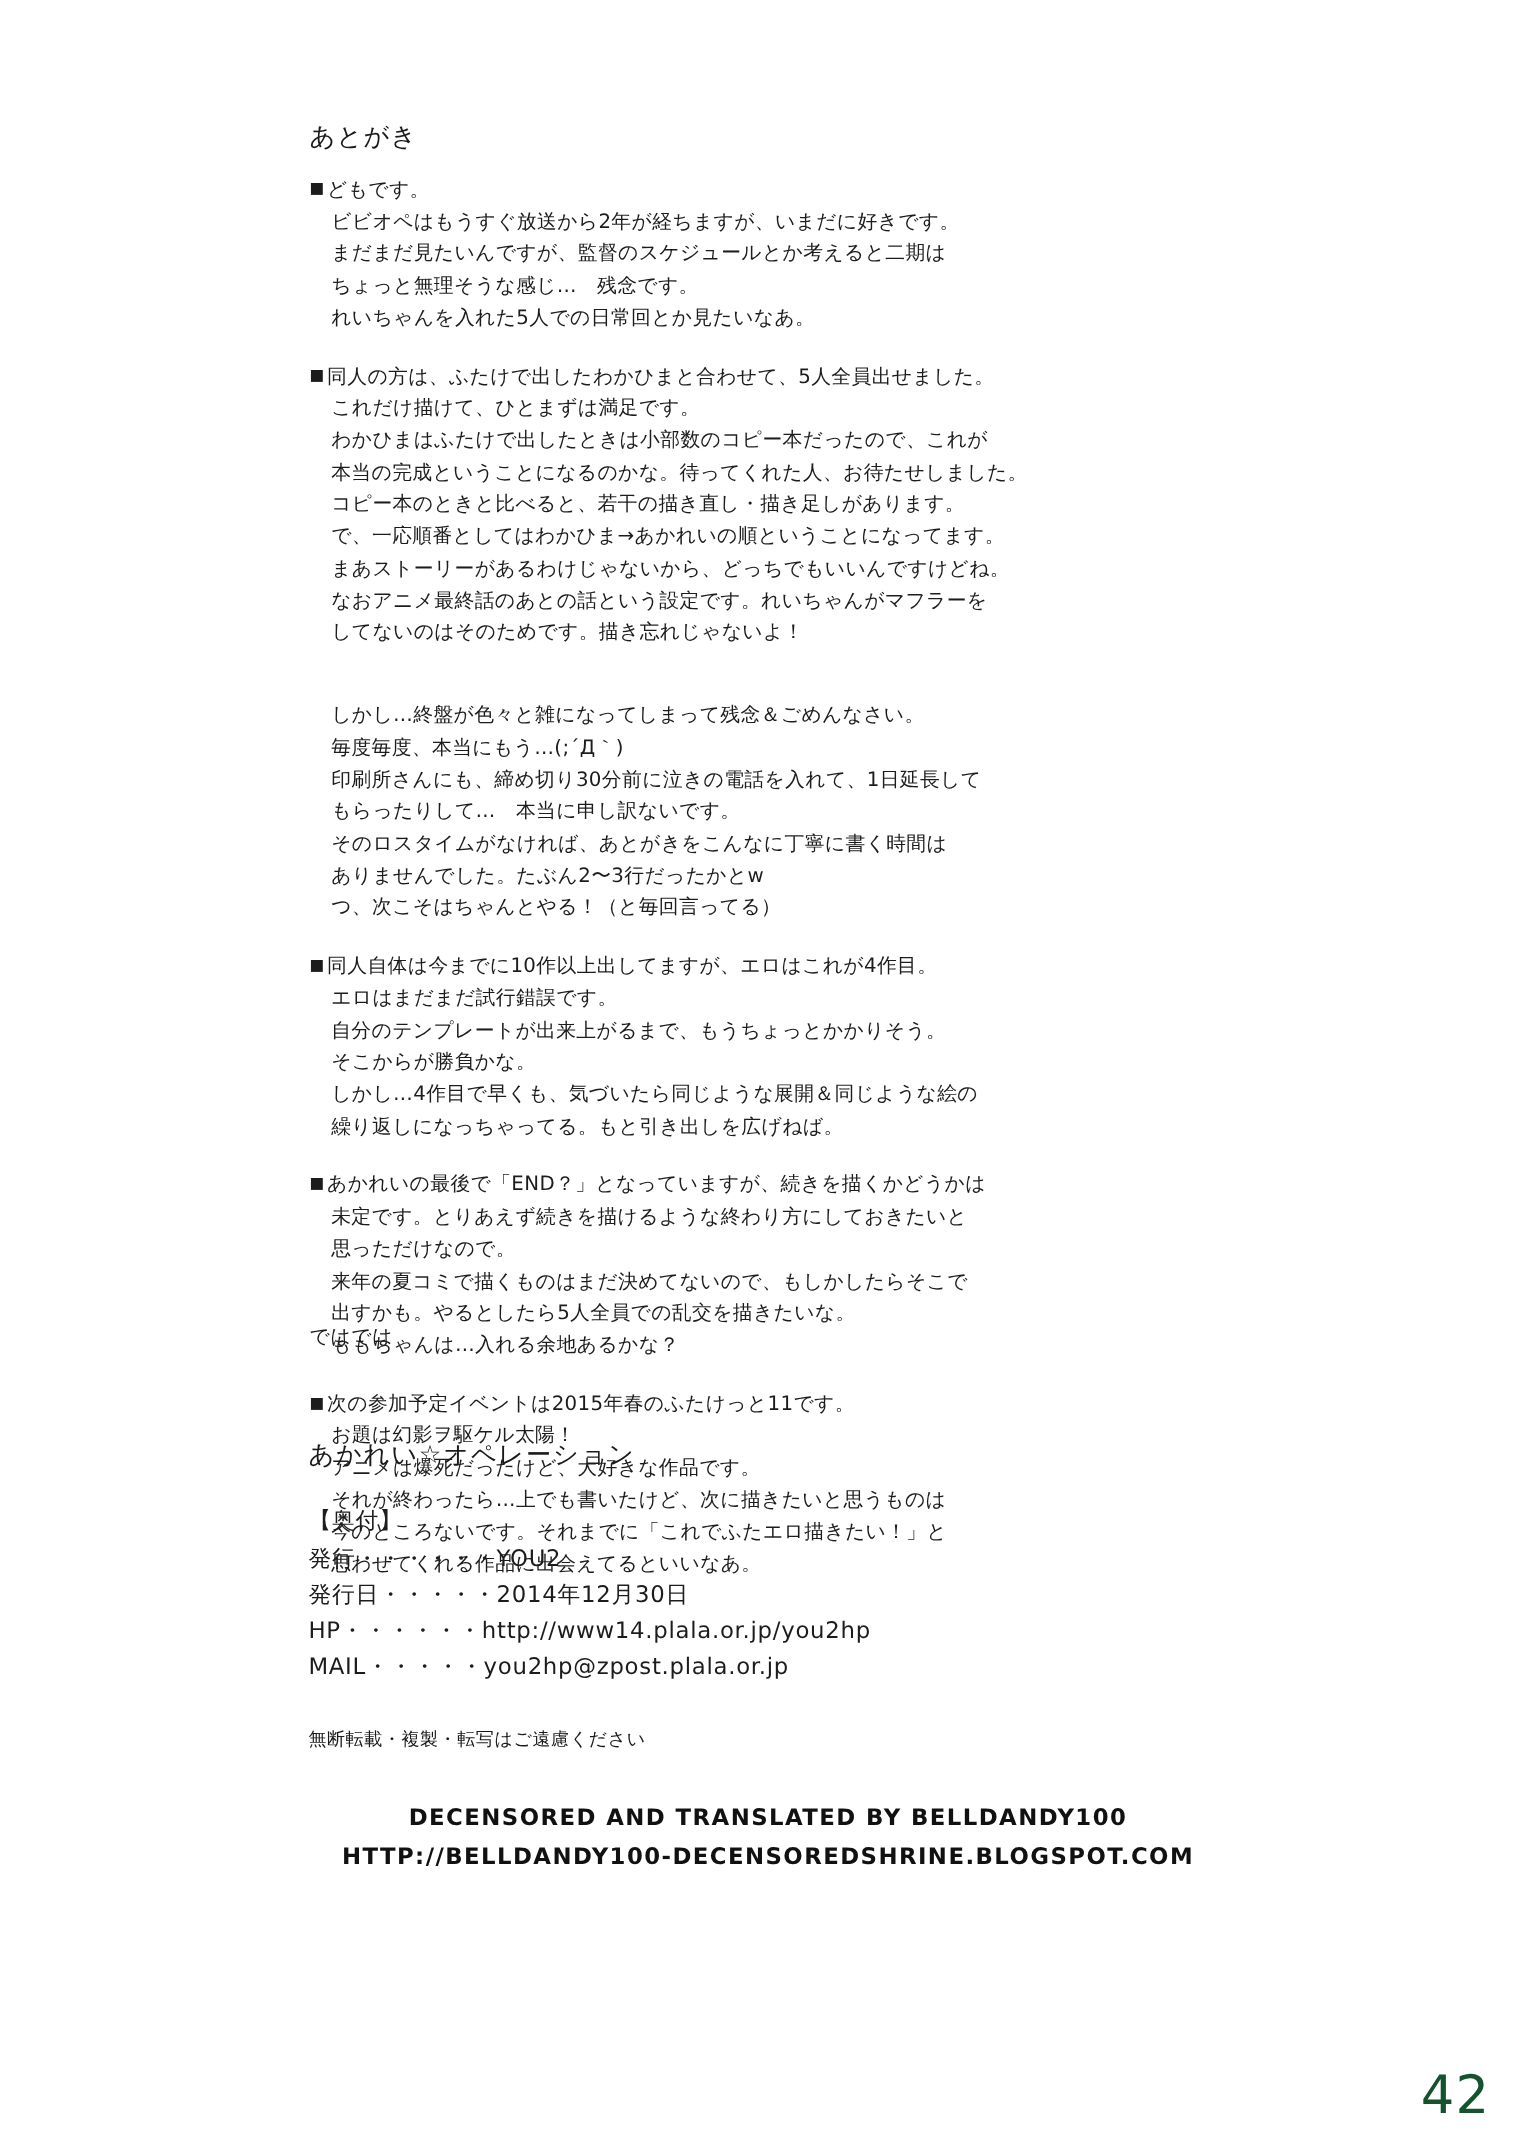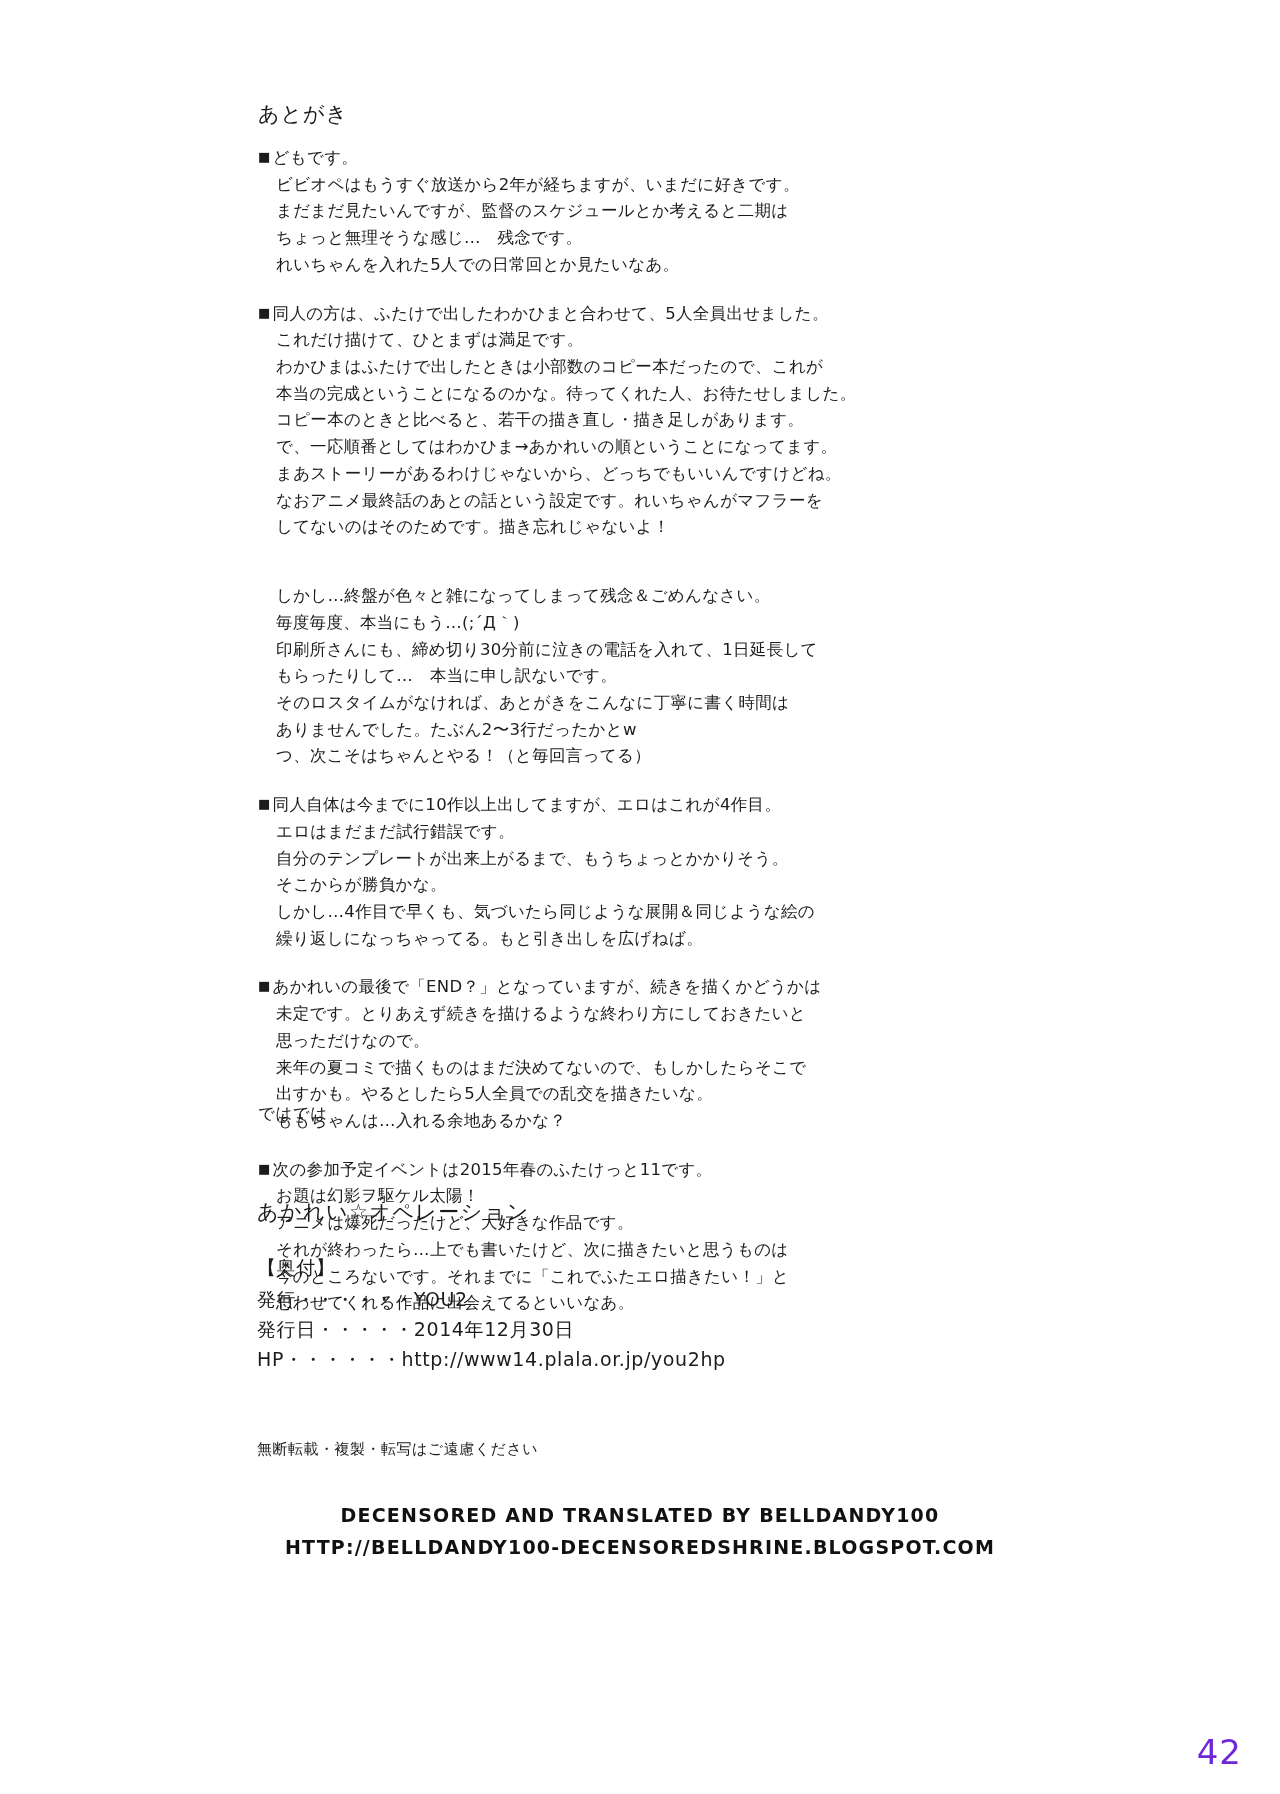--- a/index.html
+++ b/index.html
@@ -108,22 +108,22 @@
   .credit .line2 {
     display: block;
     font-size: 19px;
     letter-spacing: 1.2px;
     margin-top: 10px;
   }
   .page-number {
     position: absolute;
     right: 38px;
     bottom: 22px;
-    font-size: 34px;
-    color: #6d28d9;
+    font-size: 44px;
+    color: #14532d;
     letter-spacing: 1px;
   }
 </style>
 </head>
 <body>
 
 <div class="page">
 
   <div class="afterword-title">あとがき</div>
 
@@ -190,20 +190,21 @@
 
   <div class="closing" style="top: 1103px;">ではでは</div>
 
   <div class="work-title" style="top: 1198px;">あかれい☆オペレーション</div>
 
   <div class="colophon" style="top: 1252px;">
     <span class="c-head">【奥付】</span>
     <span class="c-row">発行・・・・・・YOU2</span>
     <span class="c-row">発行日・・・・・2014年12月30日</span>
     <span class="c-row">HP・・・・・・http://www14.plala.or.jp/you2hp</span>
+    <span class="c-row">MAIL・・・・・you2hp@zpost.plala.or.jp</span>
   </div>
 
   <div class="notice" style="top: 1440px;">無断転載・複製・転写はご遠慮ください</div>
 
   <div class="credit" style="top: 1504px;">
     <span class="line1">DECENSORED AND TRANSLATED BY BELLDANDY100</span>
     <span class="line2">HTTP://BELLDANDY100-DECENSOREDSHRINE.BLOGSPOT.COM</span>
   </div>
 
   <div class="page-number">42</div>

